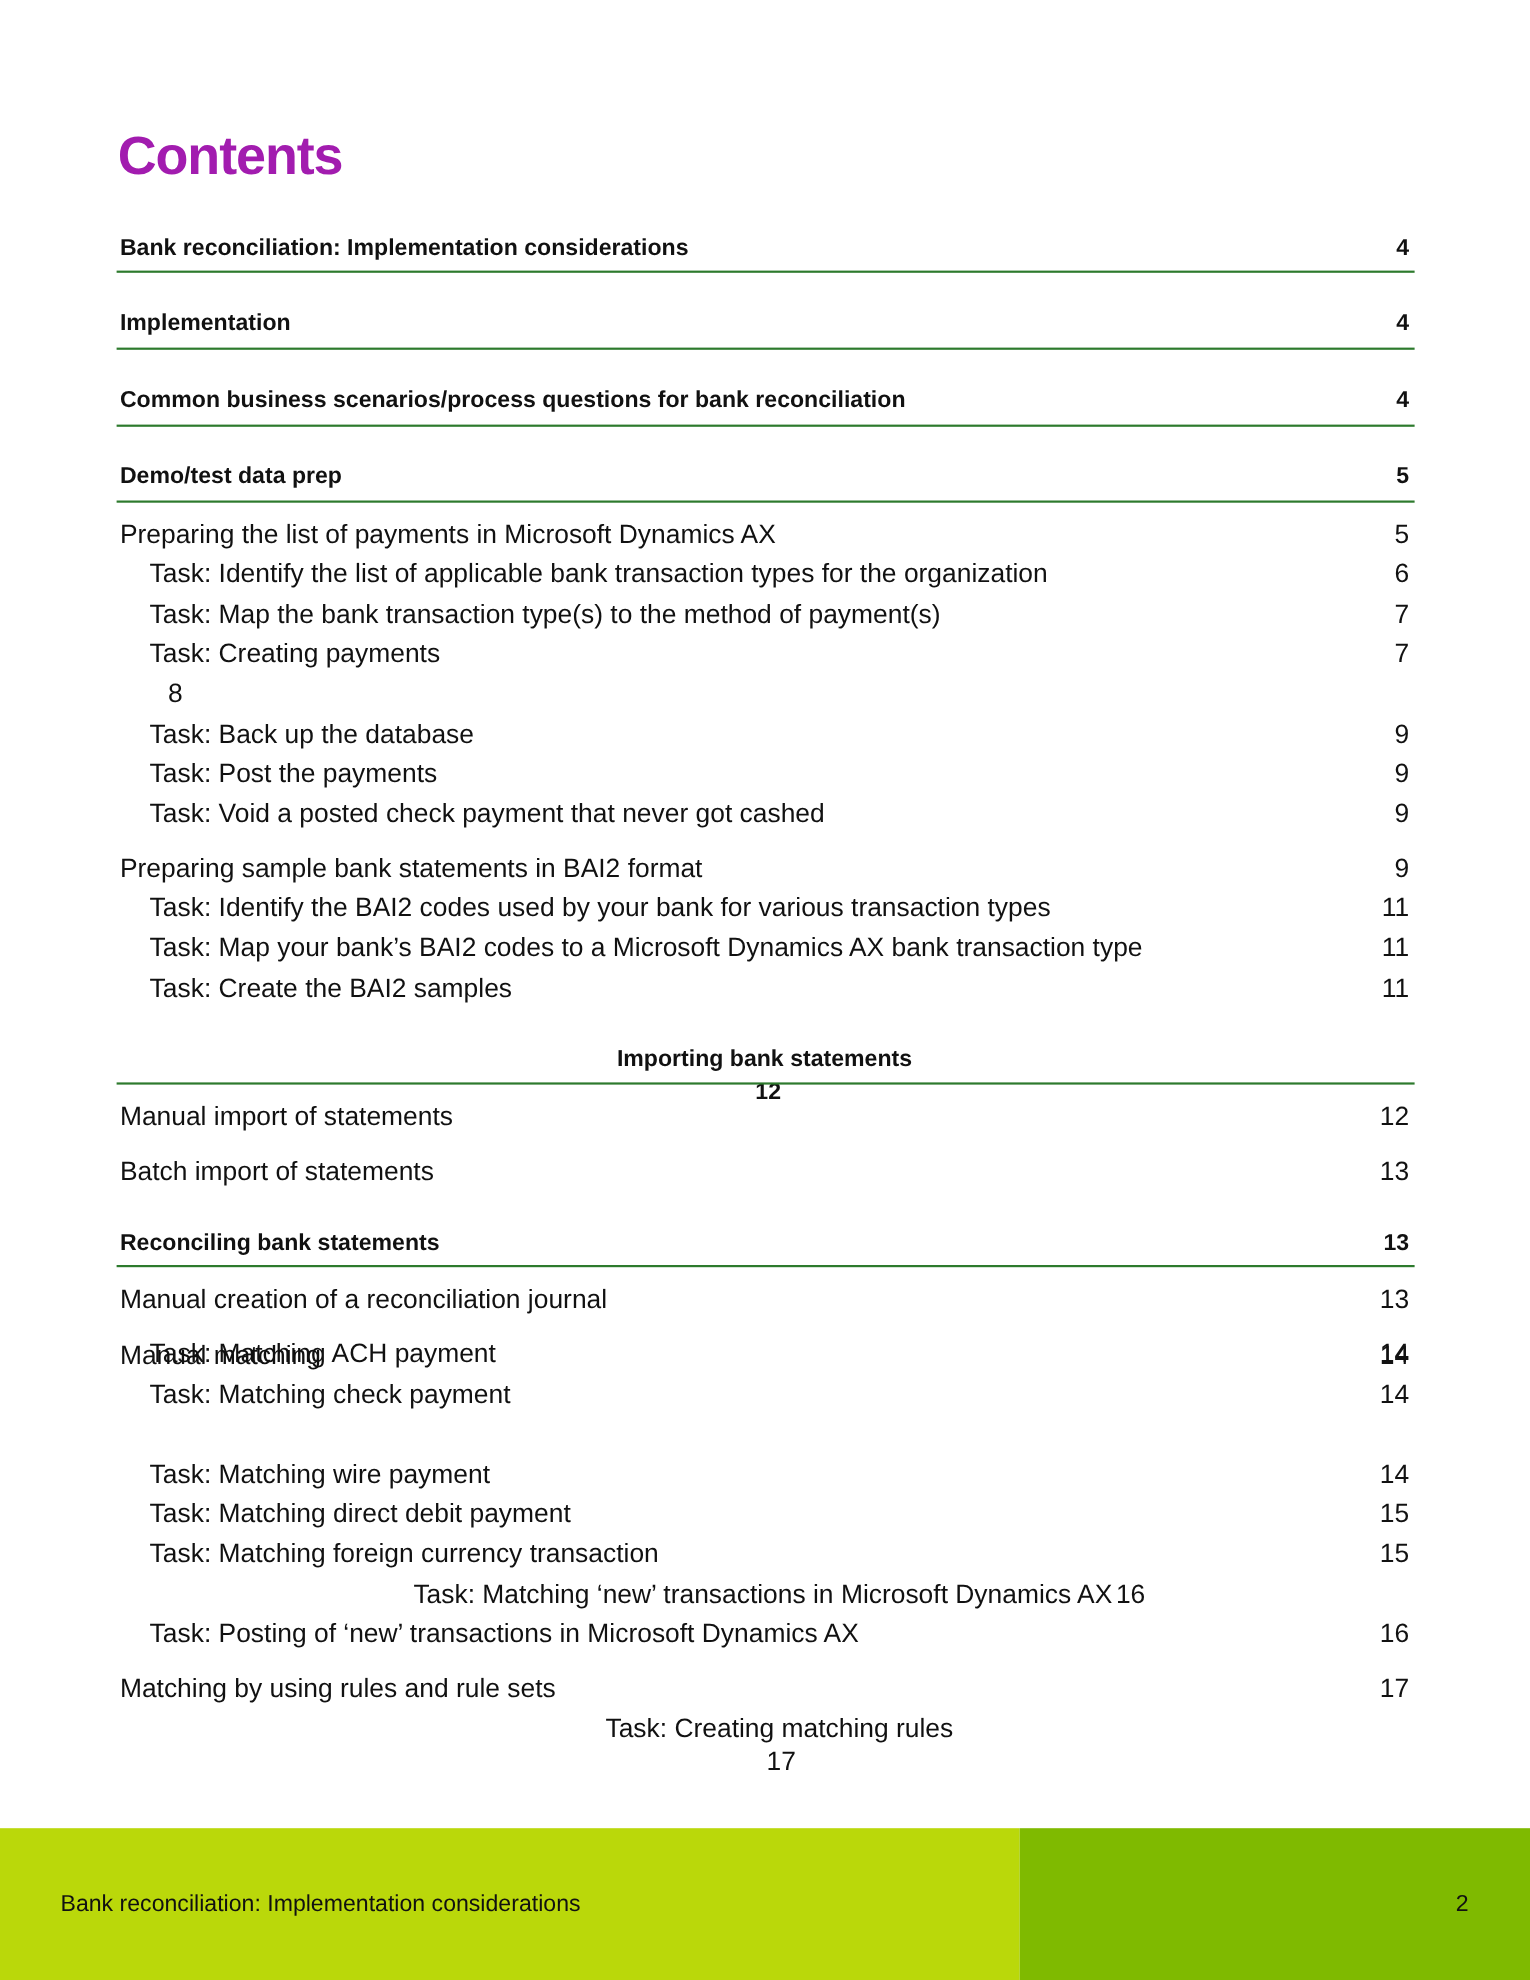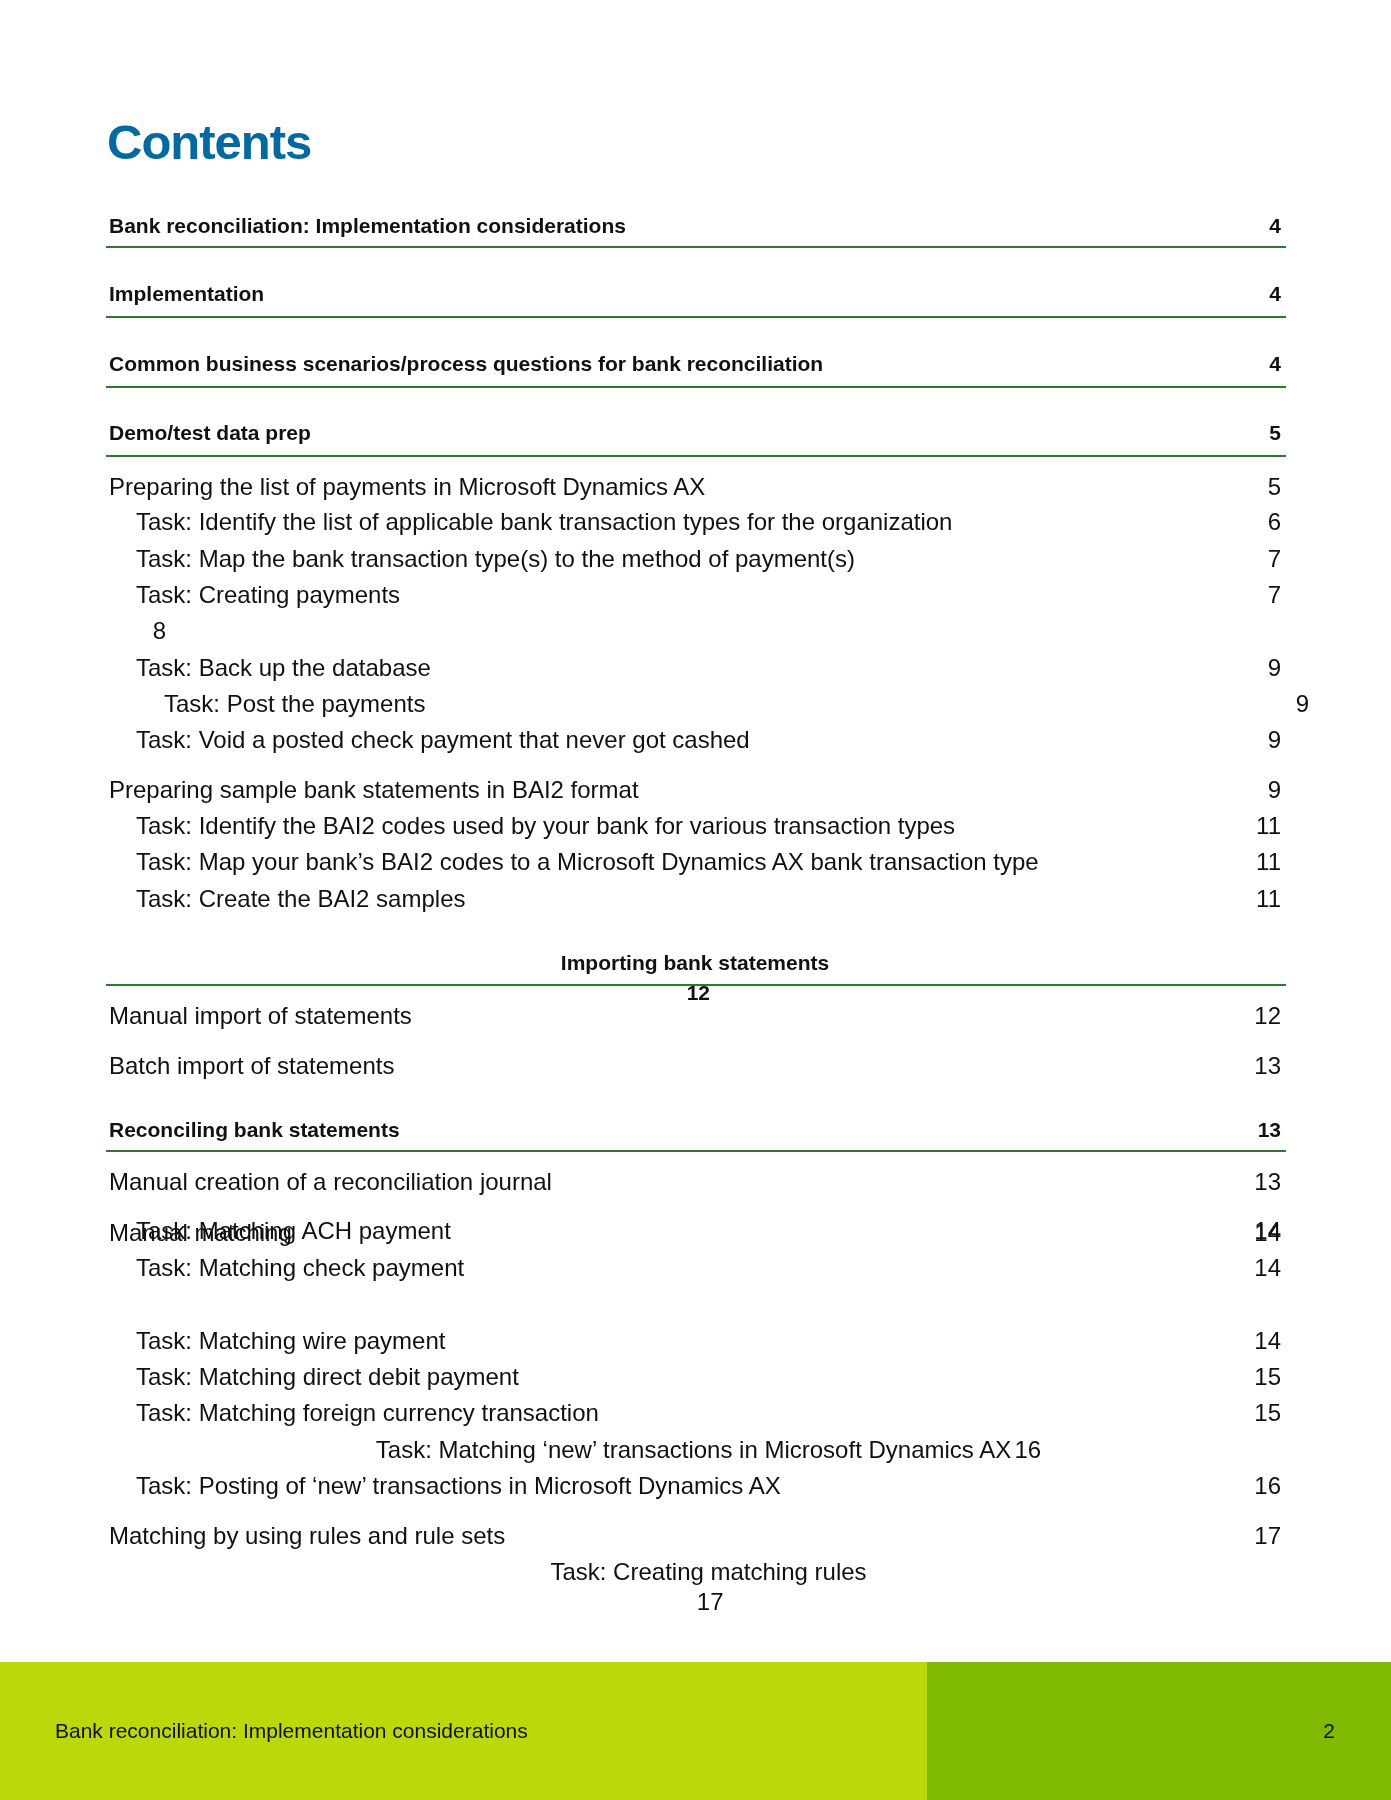--- a/index.html
+++ b/index.html
@@ -3,21 +3,21 @@
 <meta charset="utf-8">
 <style>
   html, body { margin: 0; padding: 0; }
   body {
     width: 1391px; height: 1800px; position: relative; overflow: hidden;
     background: #ffffff; color: #111111;
     font-family: "Liberation Sans", "DejaVu Sans", sans-serif;
   }
   .title {
     position: absolute; left: 107px; top: 112px;
-    font-size: 49px; font-weight: bold; letter-spacing: -1px; color: #0369a1;
+    font-size: 49px; font-weight: bold; letter-spacing: -1px; color: #a21caf;
     line-height: 60px;
   }
   .row {
     position: absolute; left: 109px; width: 1172px; height: 30px;
     display: flex; align-items: center; justify-content: space-between;
     font-size: 24px; line-height: 30px; color: #111;
   }
   .row.major { font-weight: bold; font-size: 21px; }
   .row.task { left: 136px; width: 1145px; }
   .row .label { white-space: nowrap; }
@@ -92,21 +92,21 @@
     <span class="label">Task: Creating payments</span>
     <span class="page">7</span>
   </div>
   <div class="row task" style="top:616px;">
     <span class="page">8</span>
   </div>
   <div class="row task" style="top:653px;">
     <span class="label">Task: Back up the database</span>
     <span class="page">9</span>
   </div>
-  <div class="row task" style="top:689px;margin-left:28px;">
+  <div class="row task" style="top:689px;">
     <span class="label">Task: Post the payments</span>
     <span class="page">9</span>
   </div>
   <div class="row task" style="top:725px;">
     <span class="label">Task: Void a posted check payment that never got cashed</span>
     <span class="page">9</span>
   </div>
 
   <div class="row" style="top:775px;">
     <span class="label">Preparing sample bank statements in BAI2 format</span>

